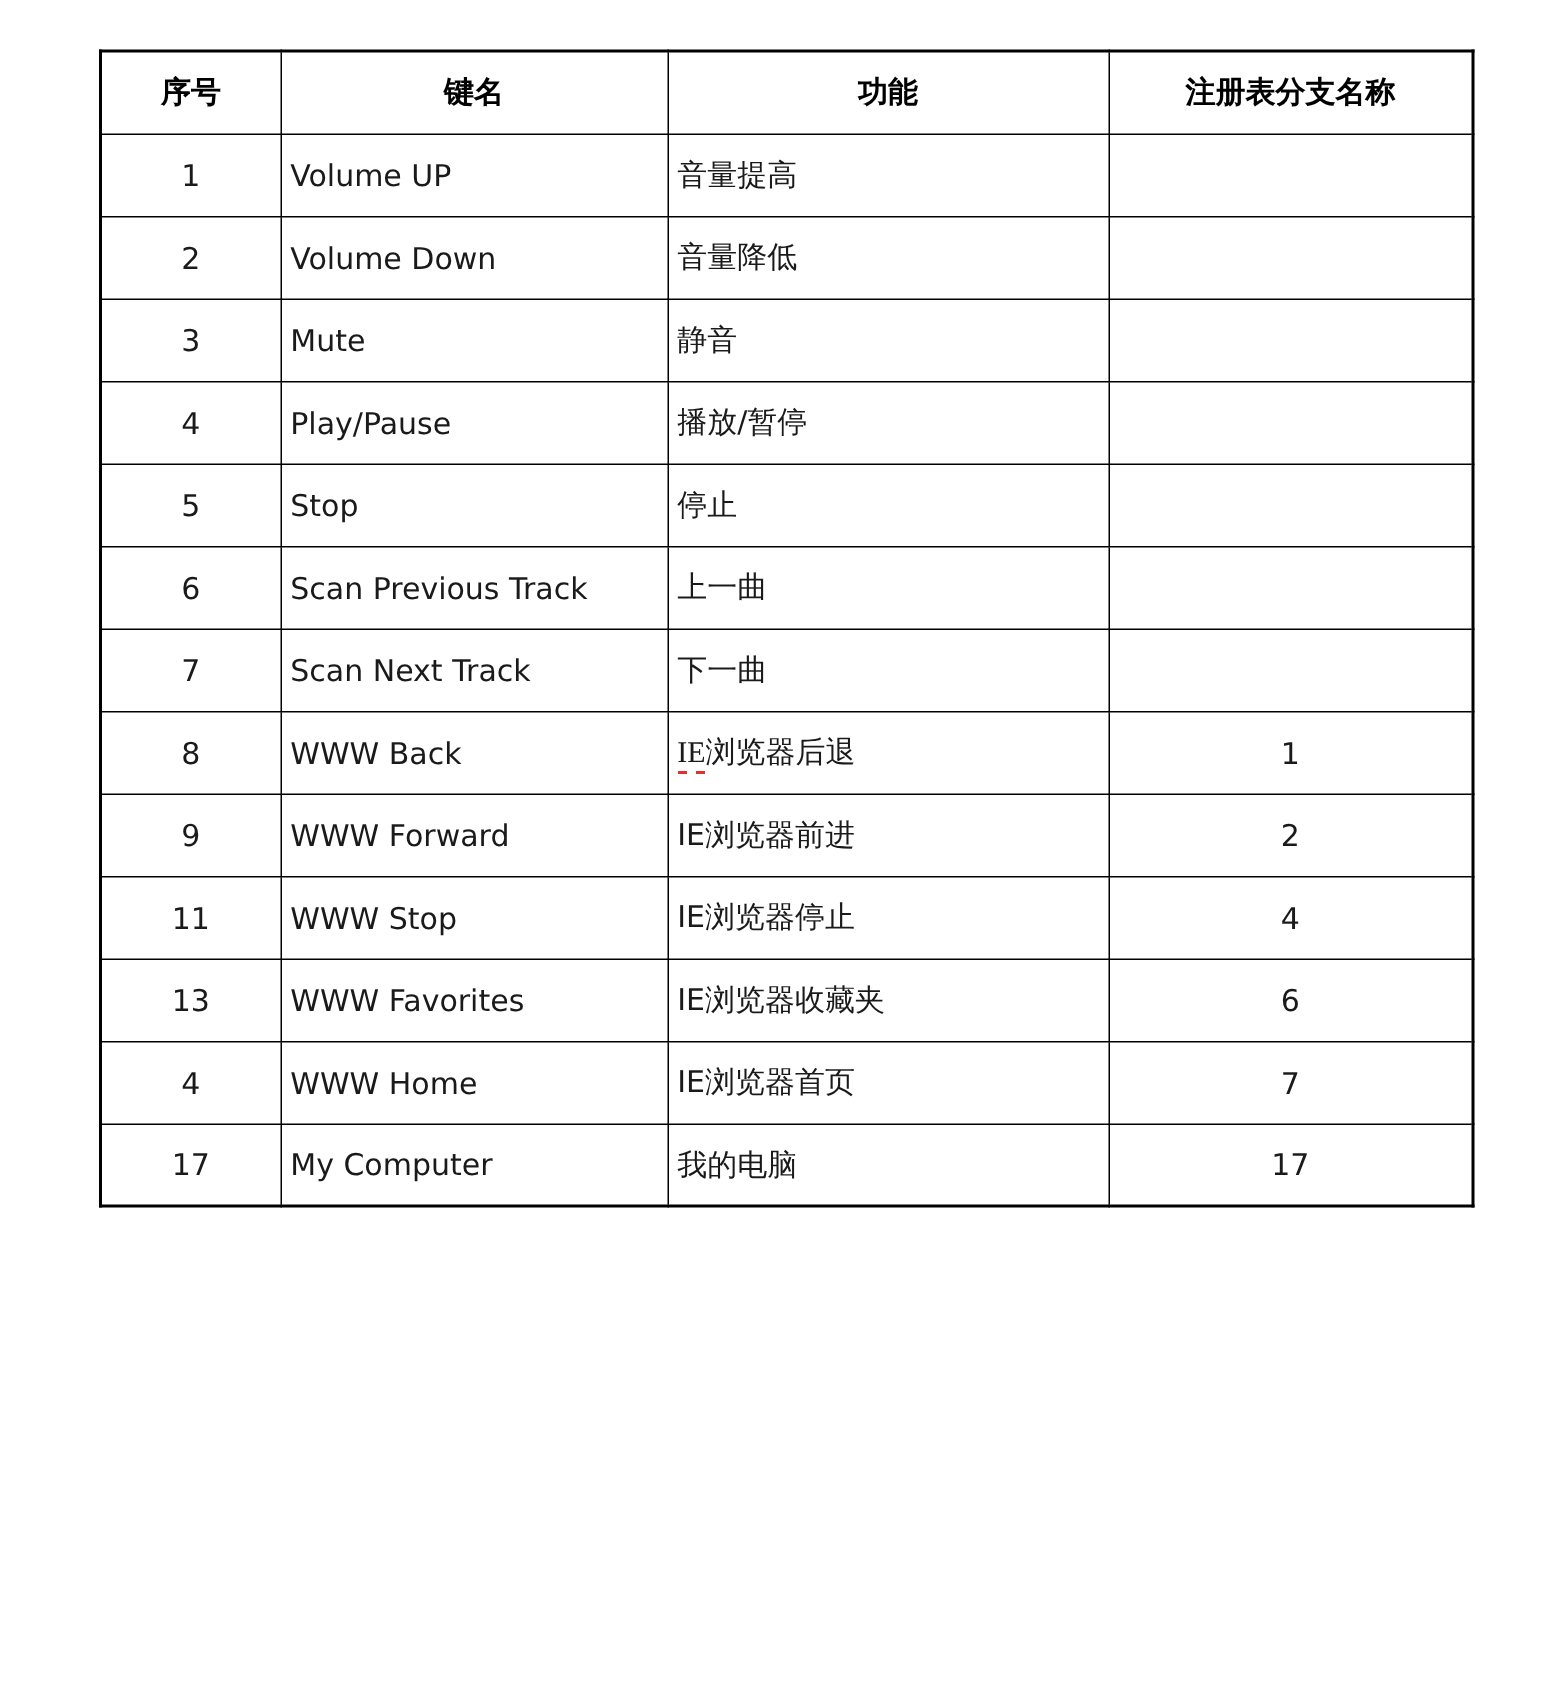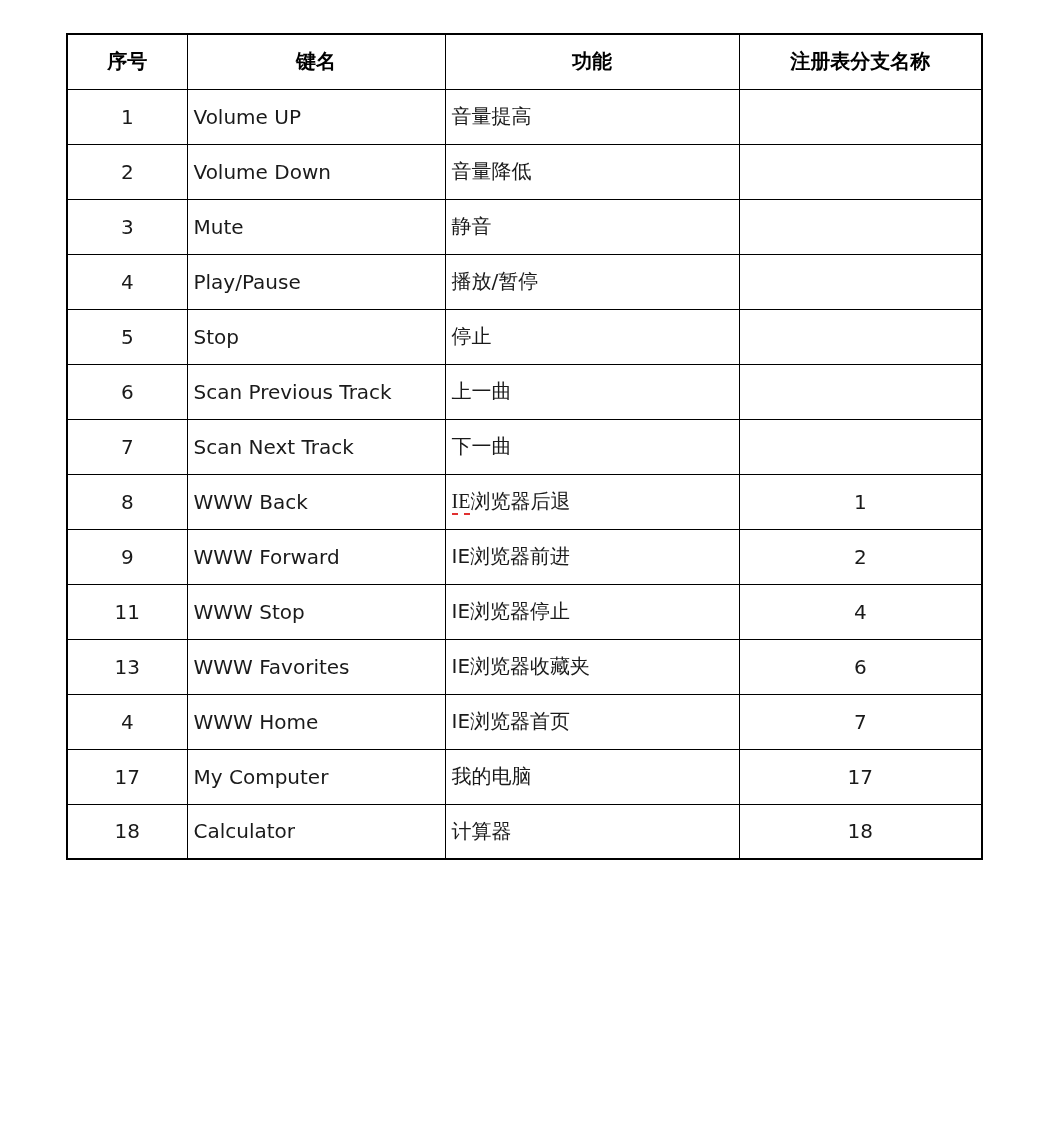--- a/index.html
+++ b/index.html
@@ -140,21 +140,15 @@
           <td class="left">WWW Home</td>
           <td class="left">IE浏览器首页</td>
           <td class="center">7</td>
         </tr>
         <tr>
           <td class="center">17</td>
           <td class="left">My Computer</td>
           <td class="left">我的电脑</td>
           <td class="center">17</td>
         </tr>
-        <tr>
-          <td class="center">18</td>
-          <td class="left">Calculator</td>
-          <td class="left">计算器</td>
-          <td class="center">18</td>
-        </tr>
       </tbody>
   </table>
 </div>
 
 </body></html>

